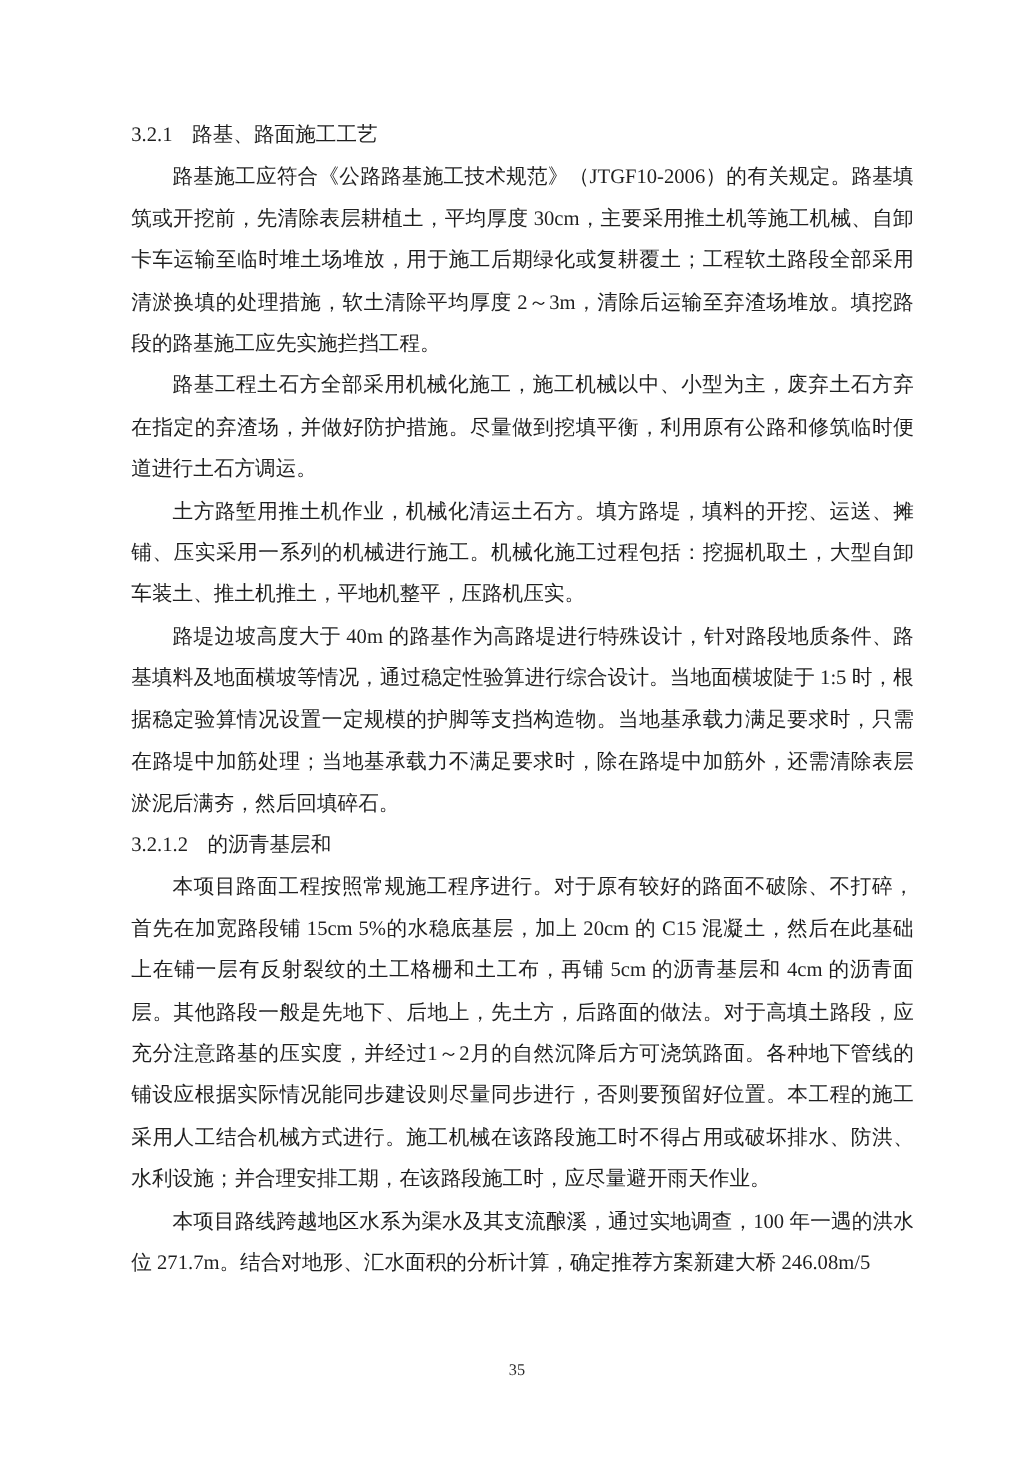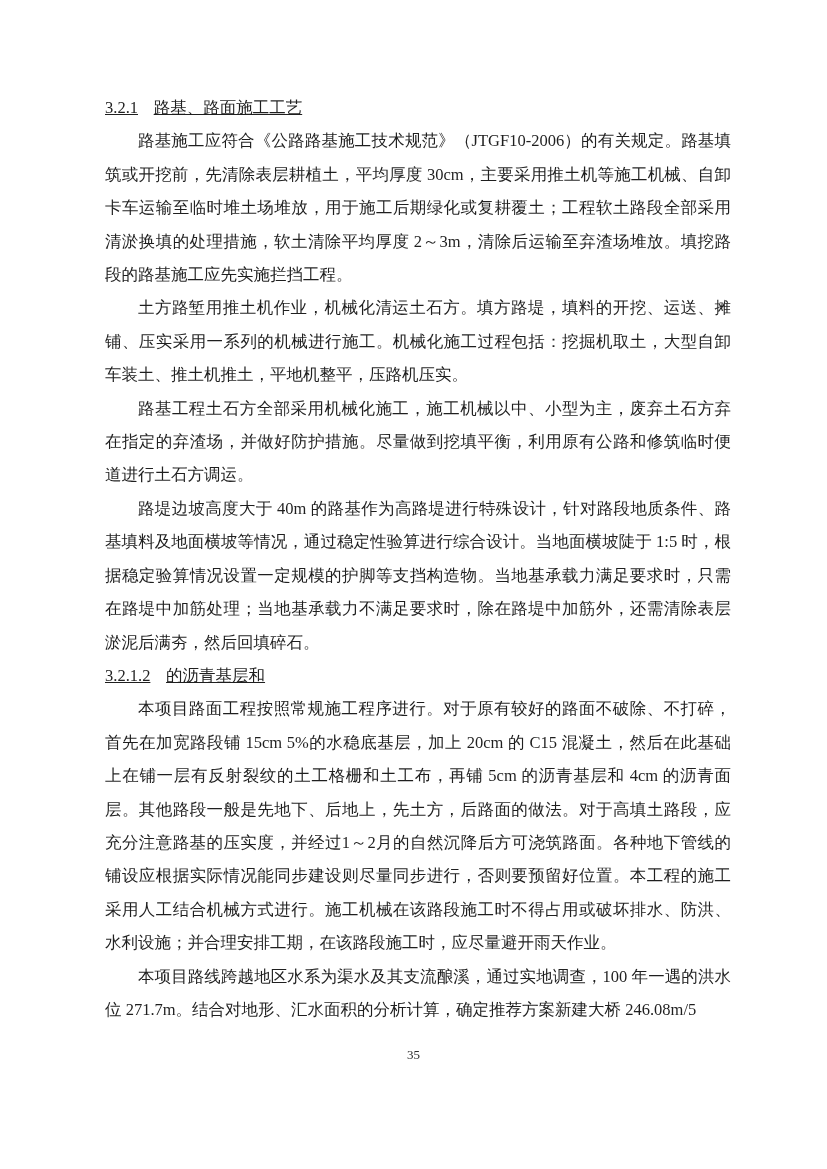--- a/index.html
+++ b/index.html
@@ -21,34 +21,33 @@
     left: 105px;
     top: 91px;
     width: 626px;
     font-size: 16.5px;
     line-height: 33.4px;
   }
   .heading {
     margin: 0;
     text-align: left;
     white-space: nowrap;
-    text-decoration: underline;
   }
   .h-num {
     margin-right: 0.95em;
   }
   .para {
     margin: 0;
     text-align: justify;
     text-indent: 2em;
     font-family: Liberation Serif, serif;
   }
   .footer {
     position: absolute;
-    top: 1046px;
+    top: 1087px;
     left: 0;
     width: 100%;
     text-align: center;
     font-size: 13px;
     line-height: 18px;
     color: #2a2a2a;
   }
 </style>
 </head>
 <body>
@@ -56,23 +55,23 @@
 <div class="page">
   <div class="content">
 
     <div class="heading">
       <span class="h-num">3.2.1</span><span class="h-title">路基、路面施工工艺</span>
     </div>
 
 
     <p class="para">路基施工应符合《公路路基施工技术规范》（JTGF10-2006）的有关规定。路基填筑或开挖前，先清除表层耕植土，平均厚度 30cm，主要采用推土机等施工机械、自卸卡车运输至临时堆土场堆放，用于施工后期绿化或复耕覆土；工程软土路段全部采用清淤换填的处理措施，软土清除平均厚度 2～3m，清除后运输至弃渣场堆放。填挖路段的路基施工应先实施拦挡工程。</p>
 
+    <p class="para">路基工程土石方全部采用机械化施工，施工机械以中、小型为主，废弃土石方弃在指定的弃渣场，并做好防护措施。尽量做到挖填平衡，利用原有公路和修筑临时便道进行土石方调运。</p>
+
     <p class="para">土方路堑用推土机作业，机械化清运土石方。填方路堤，填料的开挖、运送、摊铺、压实采用一系列的机械进行施工。机械化施工过程包括：挖掘机取土，大型自卸车装土、推土机推土，平地机整平，压路机压实。</p>
-
-    <p class="para">路基工程土石方全部采用机械化施工，施工机械以中、小型为主，废弃土石方弃在指定的弃渣场，并做好防护措施。尽量做到挖填平衡，利用原有公路和修筑临时便道进行土石方调运。</p>
 
     <p class="para">路堤边坡高度大于 40m 的路基作为高路堤进行特殊设计，针对路段地质条件、路基填料及地面横坡等情况，通过稳定性验算进行综合设计。当地面横坡陡于 1:5 时，根据稳定验算情况设置一定规模的护脚等支挡构造物。当地基承载力满足要求时，只需在路堤中加筋处理；当地基承载力不满足要求时，除在路堤中加筋外，还需清除表层淤泥后满夯，然后回填碎石。</p>
 
     <div class="heading">
       <span class="h-num">3.2.1.2</span><span class="h-title">的沥青基层和</span>
     </div>
 
     <p class="para">本项目路面工程按照常规施工程序进行。对于原有较好的路面不破除、不打碎，首先在加宽路段铺 15cm 5%的水稳底基层，加上 20cm 的 C15 混凝土，然后在此基础上在铺一层有反射裂纹的土工格栅和土工布，再铺 5cm 的沥青基层和 4cm 的沥青面层。其他路段一般是先地下、后地上，先土方，后路面的做法。对于高填土路段，应充分注意路基的压实度，并经过1～2月的自然沉降后方可浇筑路面。各种地下管线的铺设应根据实际情况能同步建设则尽量同步进行，否则要预留好位置。本工程的施工采用人工结合机械方式进行。施工机械在该路段施工时不得占用或破坏排水、防洪、水利设施；并合理安排工期，在该路段施工时，应尽量避开雨天作业。</p>
 
 

